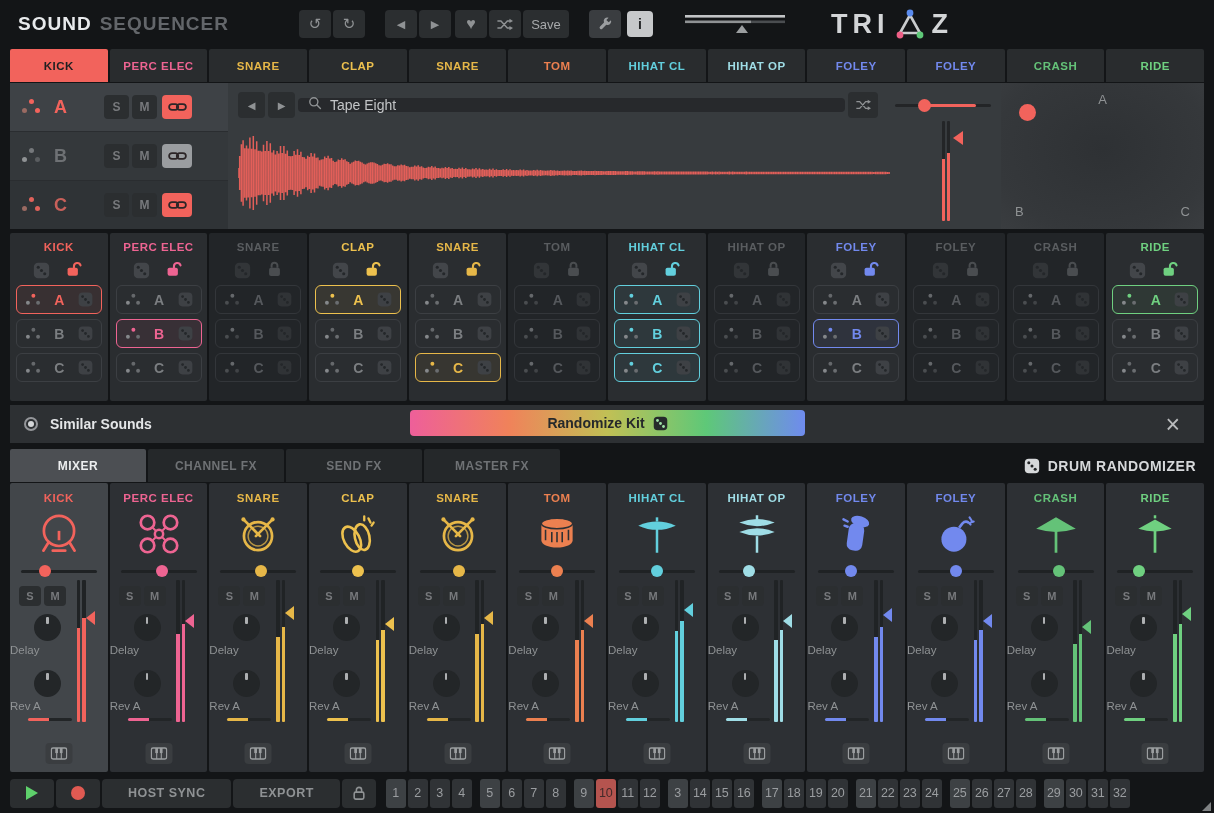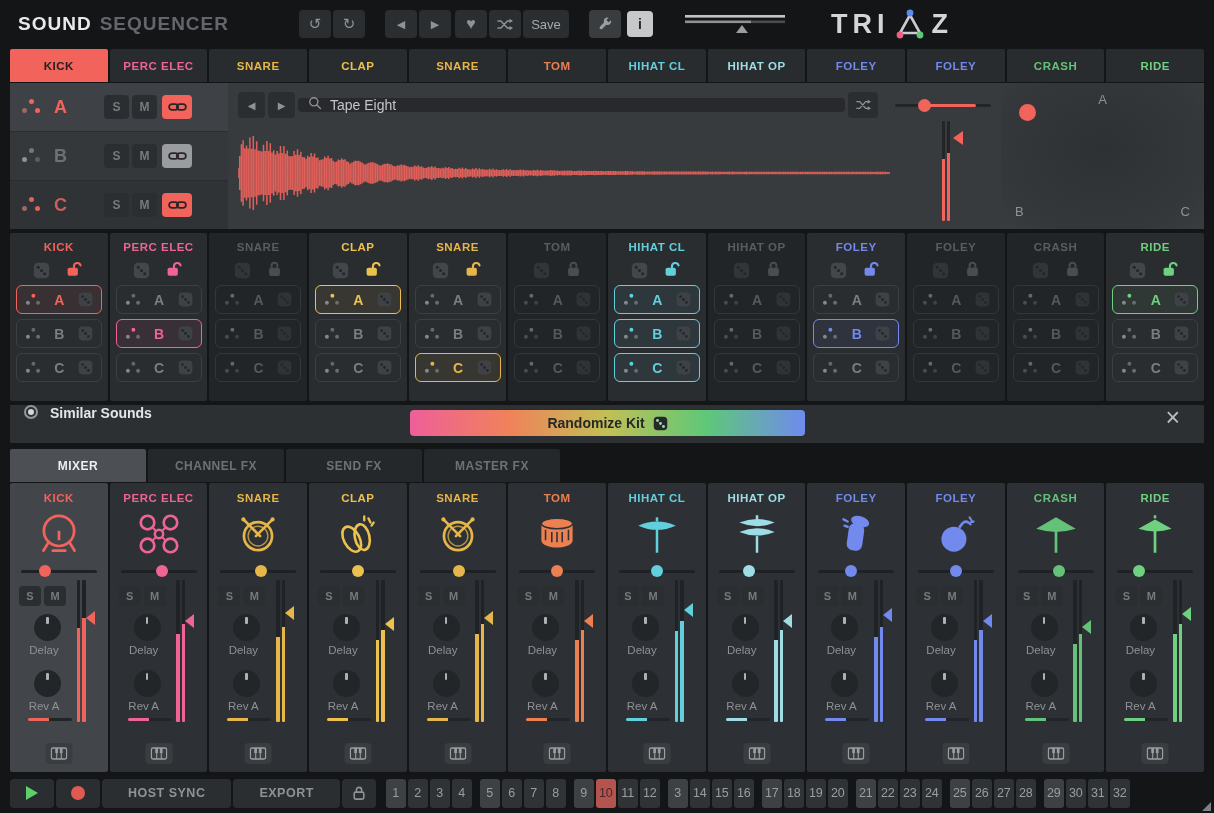--- a/index.html
+++ b/index.html
@@ -59,21 +59,21 @@
   .soundgrid { position:absolute; left:10px; top:233px; width:1194px; height:168px; display:flex; gap:2px; }
   .g-col { flex:1; border-radius:2px; padding-top:8px; display:flex; flex-direction:column; align-items:center; }
   .g-head { font-size:11.5px; font-weight:bold; letter-spacing:.5px; height:16px; }
   .g-lockrow { display:flex; gap:16px; align-items:center; height:26px; margin-bottom:2px; }
   .g-slot { width:86px; height:29px; border:1px solid #3a3d40; border-radius:6px; margin-bottom:5px;
     display:flex; align-items:center; justify-content:space-between; padding:0 7px; cursor:pointer; }
   .g-letter { font-size:14px; font-weight:bold; }
   .dice { display:inline-flex; }
 
   
-  .simbar { position:absolute; left:10px; top:405px; width:1194px; height:38px; background:#2d3033; display:flex; }
+  .simbar { position:absolute; left:10px; top:405px; width:1194px; height:38px; background:#2d3033; display:flex; align-items:center; }
   .radio { width:14px; height:14px; border-radius:50%; border:2px solid #94969a; margin:0 12px 0 14px; position:relative; }
   .radio i { position:absolute; left:2px; top:2px; width:6px; height:6px; background:#d4d6d8; border-radius:50%; }
   .simlabel { color:#e4e6e8; font-size:14px; font-weight:bold; }
   .randbtn { position:absolute; left:400px; width:395px; height:26px; top:5px; border-radius:4px;
     display:flex; align-items:center; justify-content:center; gap:8px; color:#26292b; font-size:14px; font-weight:bold; cursor:pointer; }
   .closex { position:absolute; right:24px; color:#b9bbbd; font-size:25px; font-weight:300; cursor:pointer; line-height:1; }
 
   
   .fxbar { position:absolute; left:10px; top:449px; width:1194px; height:33px; display:flex; align-items:stretch; }
   .fx-tab { width:136px; background:#25282a; color:#6f7275; font-size:12px; font-weight:bold; letter-spacing:.5px;
@@ -88,21 +88,21 @@
   .strip .s-name { font-size:11.5px; font-weight:bold; letter-spacing:.5px; margin-top:9px; height:14px; }
   .strip .s-icon { height:56px; display:flex; align-items:center; justify-content:center; }
   .strip .s-slider { position:relative; width:76px; height:14px; margin-top:2px; }
   .strip .s-slider .track { position:absolute; left:0; right:0; top:6px; height:2.5px; background:#1f2224; border-radius:2px; }
   .strip .s-slider .thumb { position:absolute; top:1px; width:12px; height:12px; border-radius:50%; }
   .s-controls { position:relative; width:100%; height:158px; margin-top:8px; }
   .s-sm { position:absolute; left:9px; top:0; display:flex; gap:3px; }
   .s-sm .sm { width:22px; height:20px; font-size:11px; }
   .knob { position:absolute; left:24px; width:27px; height:27px; border-radius:50%; background:#232628; }
   .knob:after { content:""; position:absolute; left:12px; top:3px; width:2.5px; height:7px; background:#aeb0b2; border-radius:1px; }
-  .knoblabel { position:absolute; left:0; width:68px; text-align:center; color:#8f9294; font-size:11.5px; }
+  .knoblabel { position:absolute; left:0; width:68px; text-align:left; color:#8f9294; font-size:11.5px; }
   .revbar { position:absolute; left:18px; width:44px; height:3px; border-radius:2px; }
   .s-meter { position:absolute; right:22px; top:-6px; height:142px; width:9px; }
   .s-meter i { position:absolute; top:0; bottom:0; width:3.5px; border-radius:1px; }
   .s-tri { position:absolute; right:13px; width:0; height:0; border-top:7px solid transparent; border-bottom:7px solid transparent; }
   .outbtn { position:absolute; bottom:8px; left:50%; transform:translateX(-50%); width:27px; height:21px; background:#3a3d40; border-radius:4px;
     display:flex; align-items:center; justify-content:center; cursor:pointer; }
 
   
   .transport { position:absolute; left:10px; top:778px; width:1194px; height:30px; display:flex; align-items:center; }
   .t-btn { height:29px; }
@@ -1109,20 +1109,29 @@
     <span class="closex">×</span>
   </div>
 
   <div class="fxbar">
     <div id="fx-tabs" style="display:flex">
         <div class="fx-tab sel">MIXER</div>
         <div class="fx-tab">CHANNEL FX</div>
         <div class="fx-tab">SEND FX</div>
         <div class="fx-tab">MASTER FX</div>
       </div>
+    <div class="drumrand">
+      <svg width="16" height="16" viewBox="0 0 20 20">
+          <rect x="1" y="1" width="18" height="18" rx="5" fill="#d6d8da"></rect>
+          <circle cx="6" cy="6" r="1.9" fill="#232527"></circle>
+          <circle cx="10" cy="10" r="1.9" fill="#232527"></circle>
+          <circle cx="14" cy="14" r="1.9" fill="#232527"></circle>
+        </svg>
+      <span>DRUM RANDOMIZER</span>
+    </div>
   </div>
 
   <section class="mixer">
       <div class="strip sel">
     <div class="s-name" style="color:#f2635c">KICK</div>
     <div class="s-icon">
           <svg width="50" height="50" viewBox="0 0 48 48">
             <circle cx="24" cy="21" r="14.5" fill="none" stroke="#f2635c" stroke-width="2.6"></circle>
             <line x1="24" y1="21" x2="24" y2="30" stroke="#f2635c" stroke-width="2.6"></line>
             <path d="M14 32l-5 8M34 32l5 8" stroke="#f2635c" stroke-width="2.6" stroke-linecap="round"></path>

